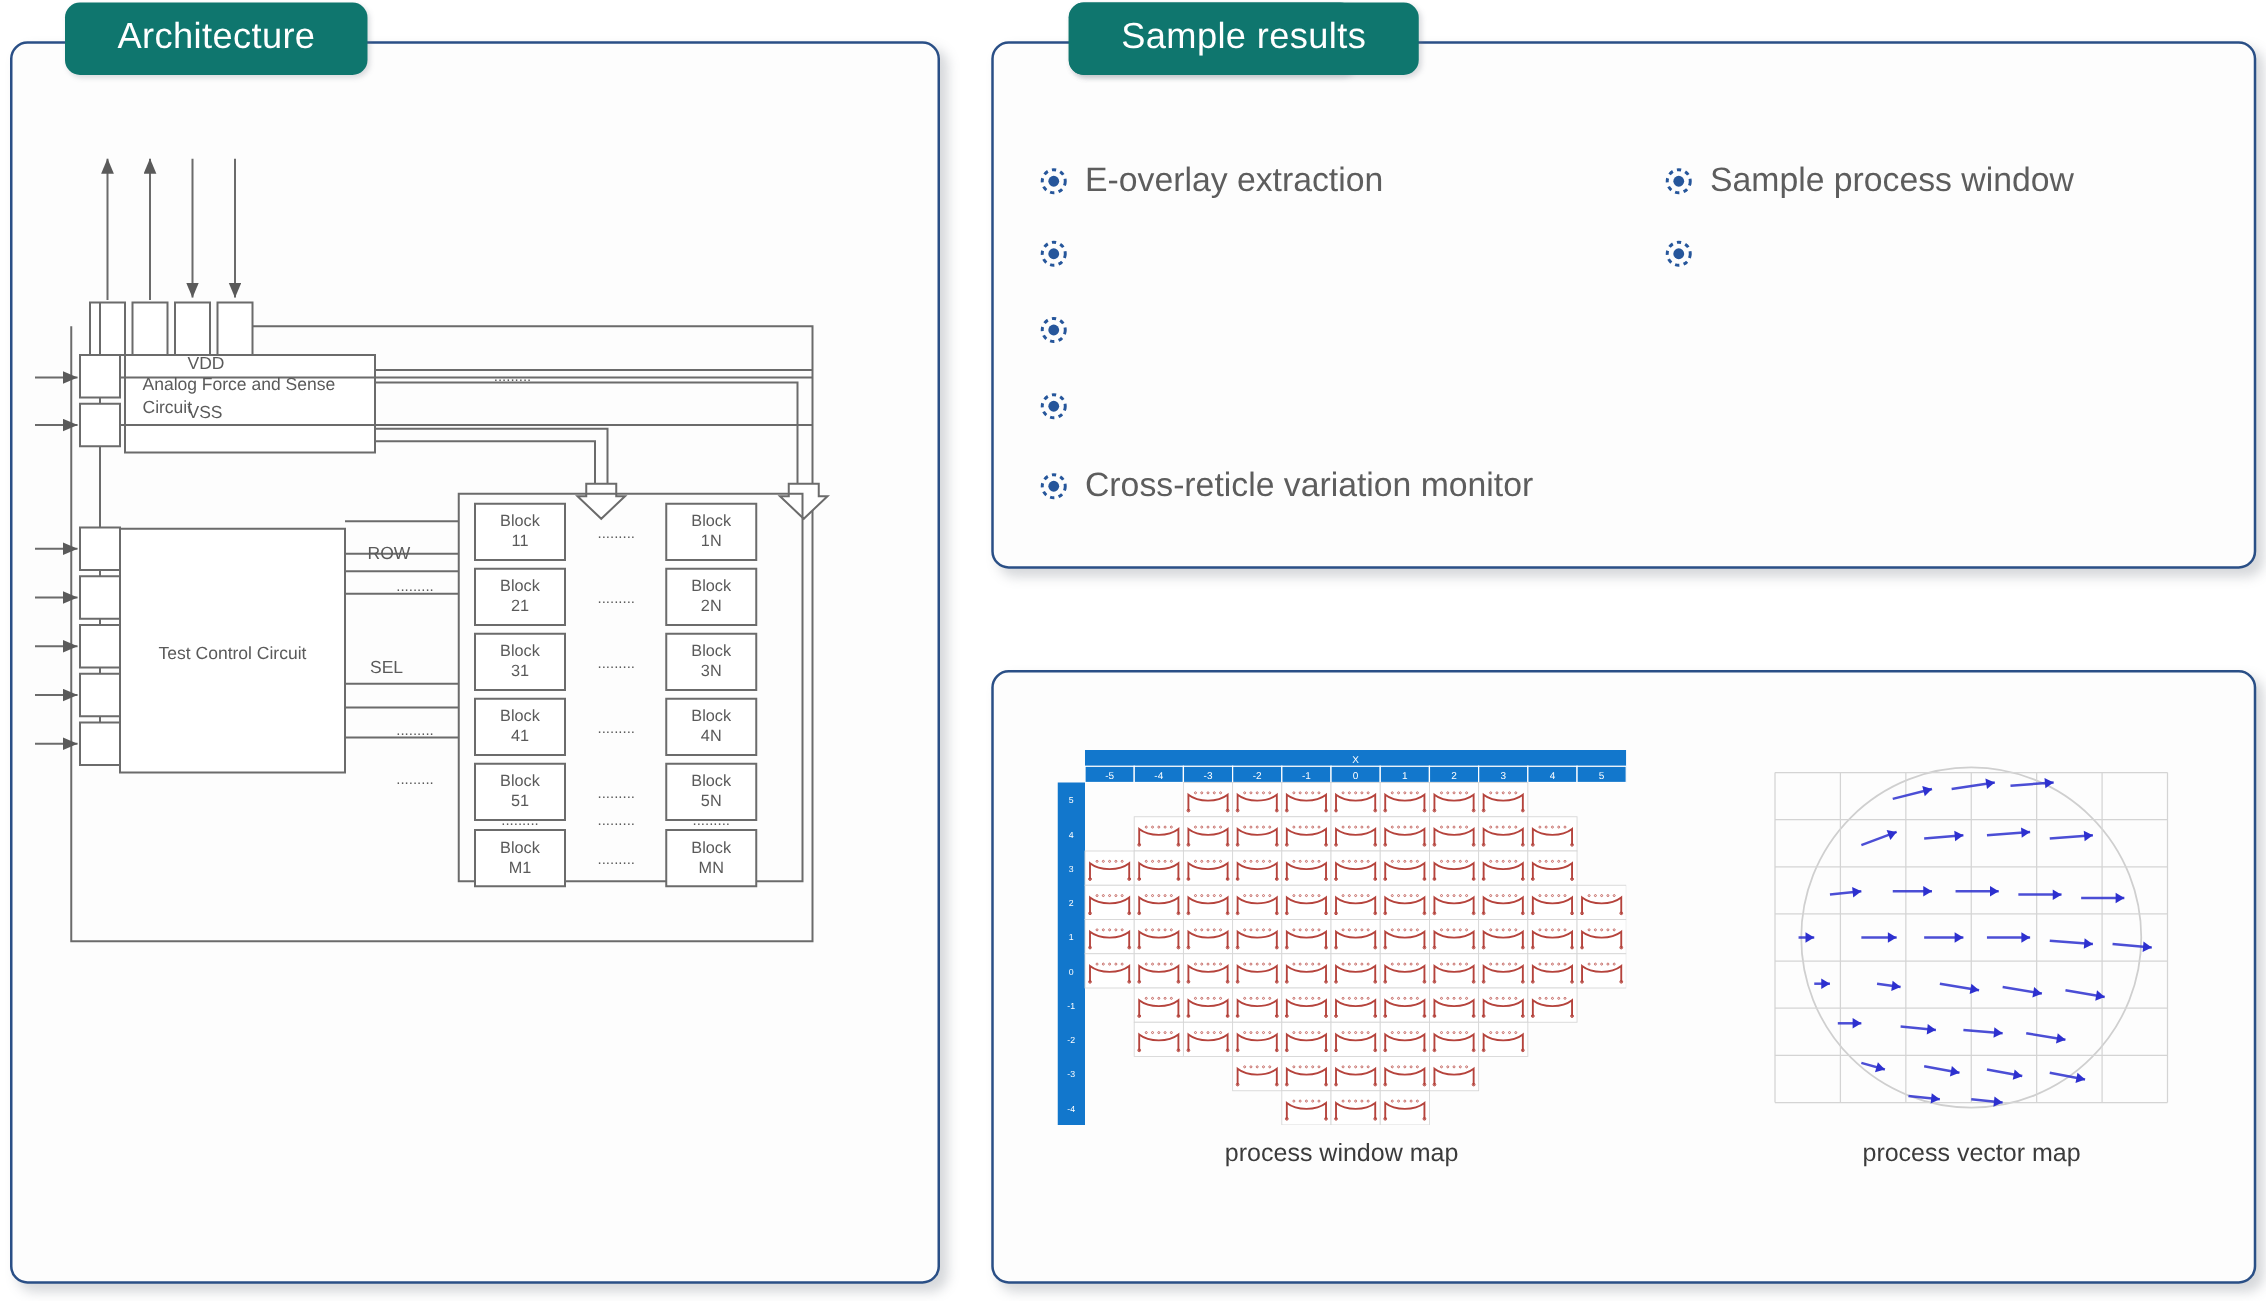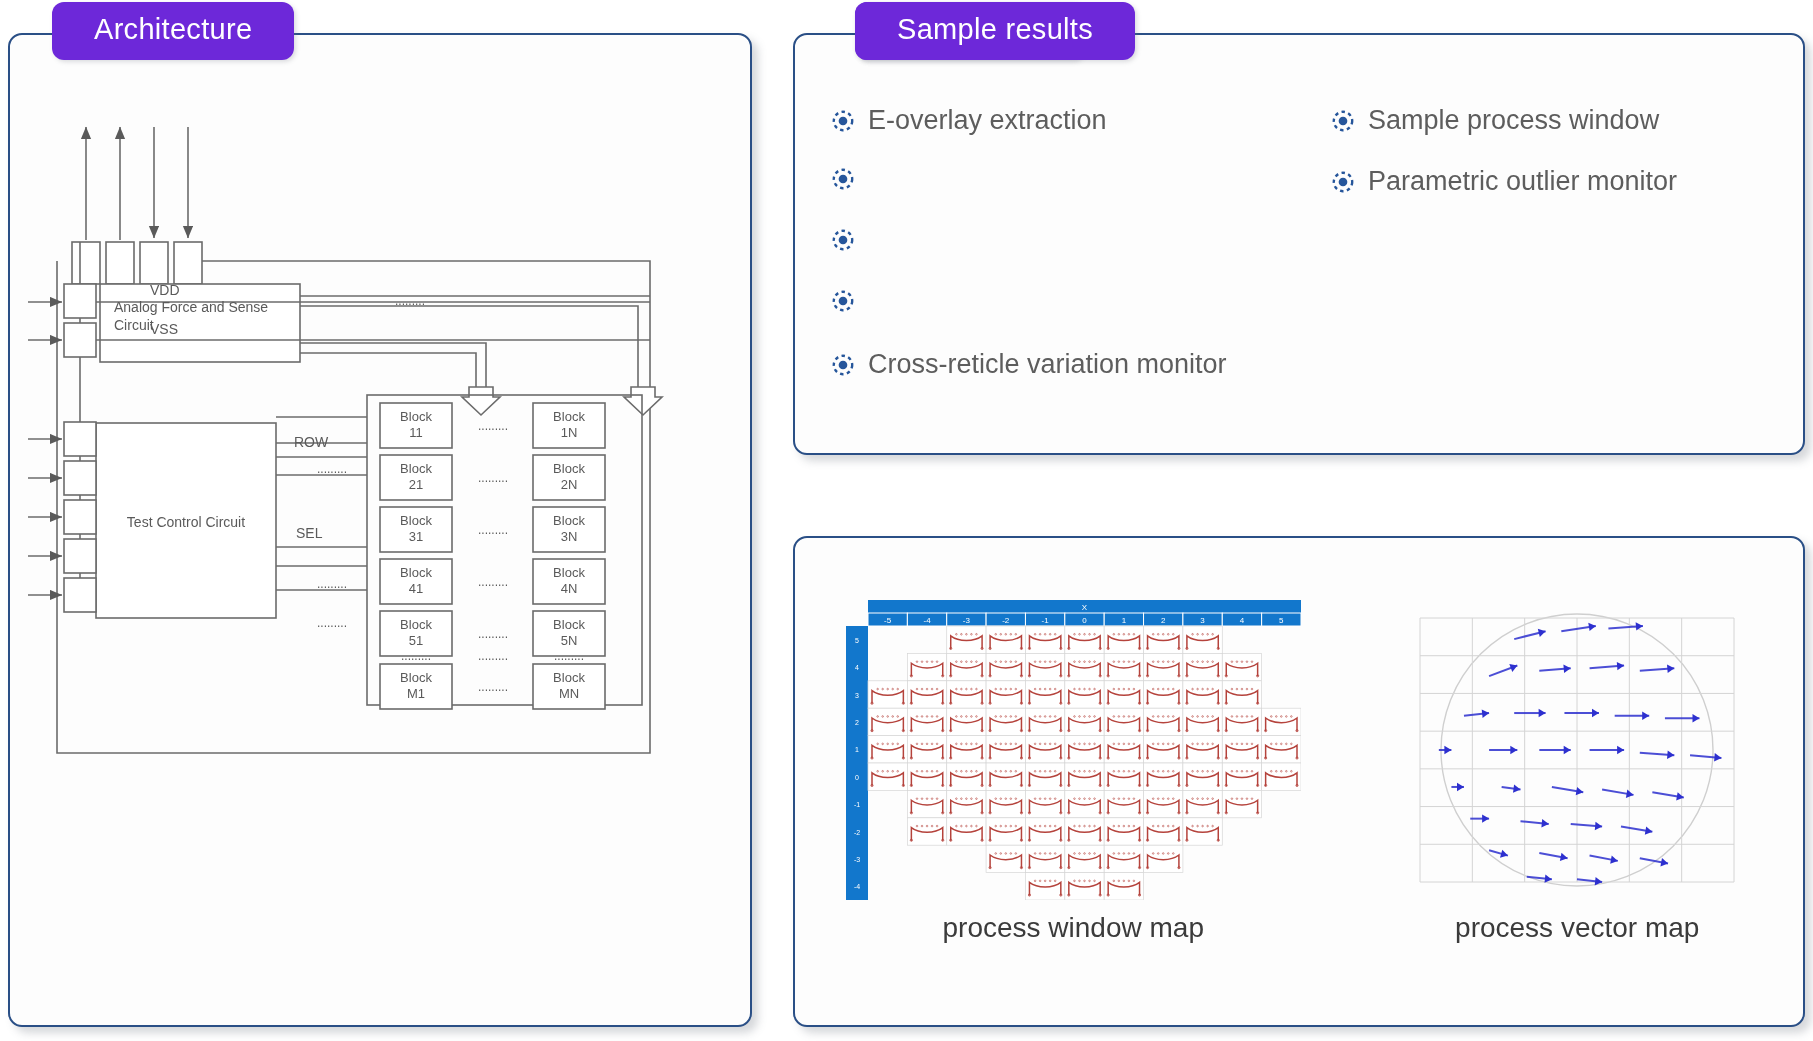--- a/index.html
+++ b/index.html
@@ -18,21 +18,21 @@
   
   .panel {
     position: absolute;
     border: 2px solid #2a4f86;
     border-radius: 14px;
     background: #fdfdfd;
     box-shadow: 6px 6px 9px rgba(120,125,135,0.30);
   }
   .panel-title {
     position: absolute;
-    background: #6d28d9;
+    background: #0f766e;
     color: #ffffff;
     border-radius: 12px;
     font-size: 29px;
     line-height: 1;
     padding: 13px 42px 16px 42px;
     white-space: nowrap;
     letter-spacing: .3px;
     z-index: 5;
     box-shadow: 2px 2px 4px rgba(120,125,135,0.25);
   }
@@ -58,39 +58,40 @@
     grid-template-rows: repeat(5, 61px);
     align-items: start;
   }
   .app-item {
     display: flex;
     align-items: center;
     gap: 12px;
     font-size: 27px;
     color: #5d5d5d;
     white-space: nowrap;
+    margin-top: 24px;
   }
   .bullet-ico { flex: 0 0 auto; width: 26px; height: 26px; display:block; }
 
   
   #res-panel  { left: 793px; top: 536px; width: 1008px; height: 487px; }
   #res-title  { left: 855px; top: 2px; }
 
   .res-body {
     position: absolute;
     left: 0; top: 62px;
     width: 1008px;
     display: flex;
     justify-content: space-around;
     align-items: flex-start;
   }
   .res-item { display:flex; flex-direction:column; align-items:center; }
   .res-caption {
     margin-top: 12px;
-    font-size: 28px;
+    font-size: 20px;
     color: #3b3b3b;
   }
 
   
   .dtxt { font-family: "Liberation Sans", sans-serif; fill: #5a5a5a; }
 </style>
 </head>
 <body>
 
 <div class="panel" id="arch-panel">
@@ -304,21 +305,20 @@
         <circle cx="12" cy="12" r="4" fill="#26569b"></circle>
       </svg>
       <span>Sample process window</span>
     </div>
 
     <div class="app-item">
       <svg class="bullet-ico" viewBox="0 0 24 24">
         <circle cx="12" cy="12" r="8.5" fill="none" stroke="#26569b" stroke-width="2.2" stroke-dasharray="3.2 3.2"></circle>
         <circle cx="12" cy="12" r="4" fill="#26569b"></circle>
       </svg>
-      <span>Parametric outlier monitor</span>
     </div>
 
 
   </div>
 </div>
 <div class="panel-title" id="app-title">Application</div>
 
 <div class="panel" id="res-panel">
   <div class="res-body">
 

